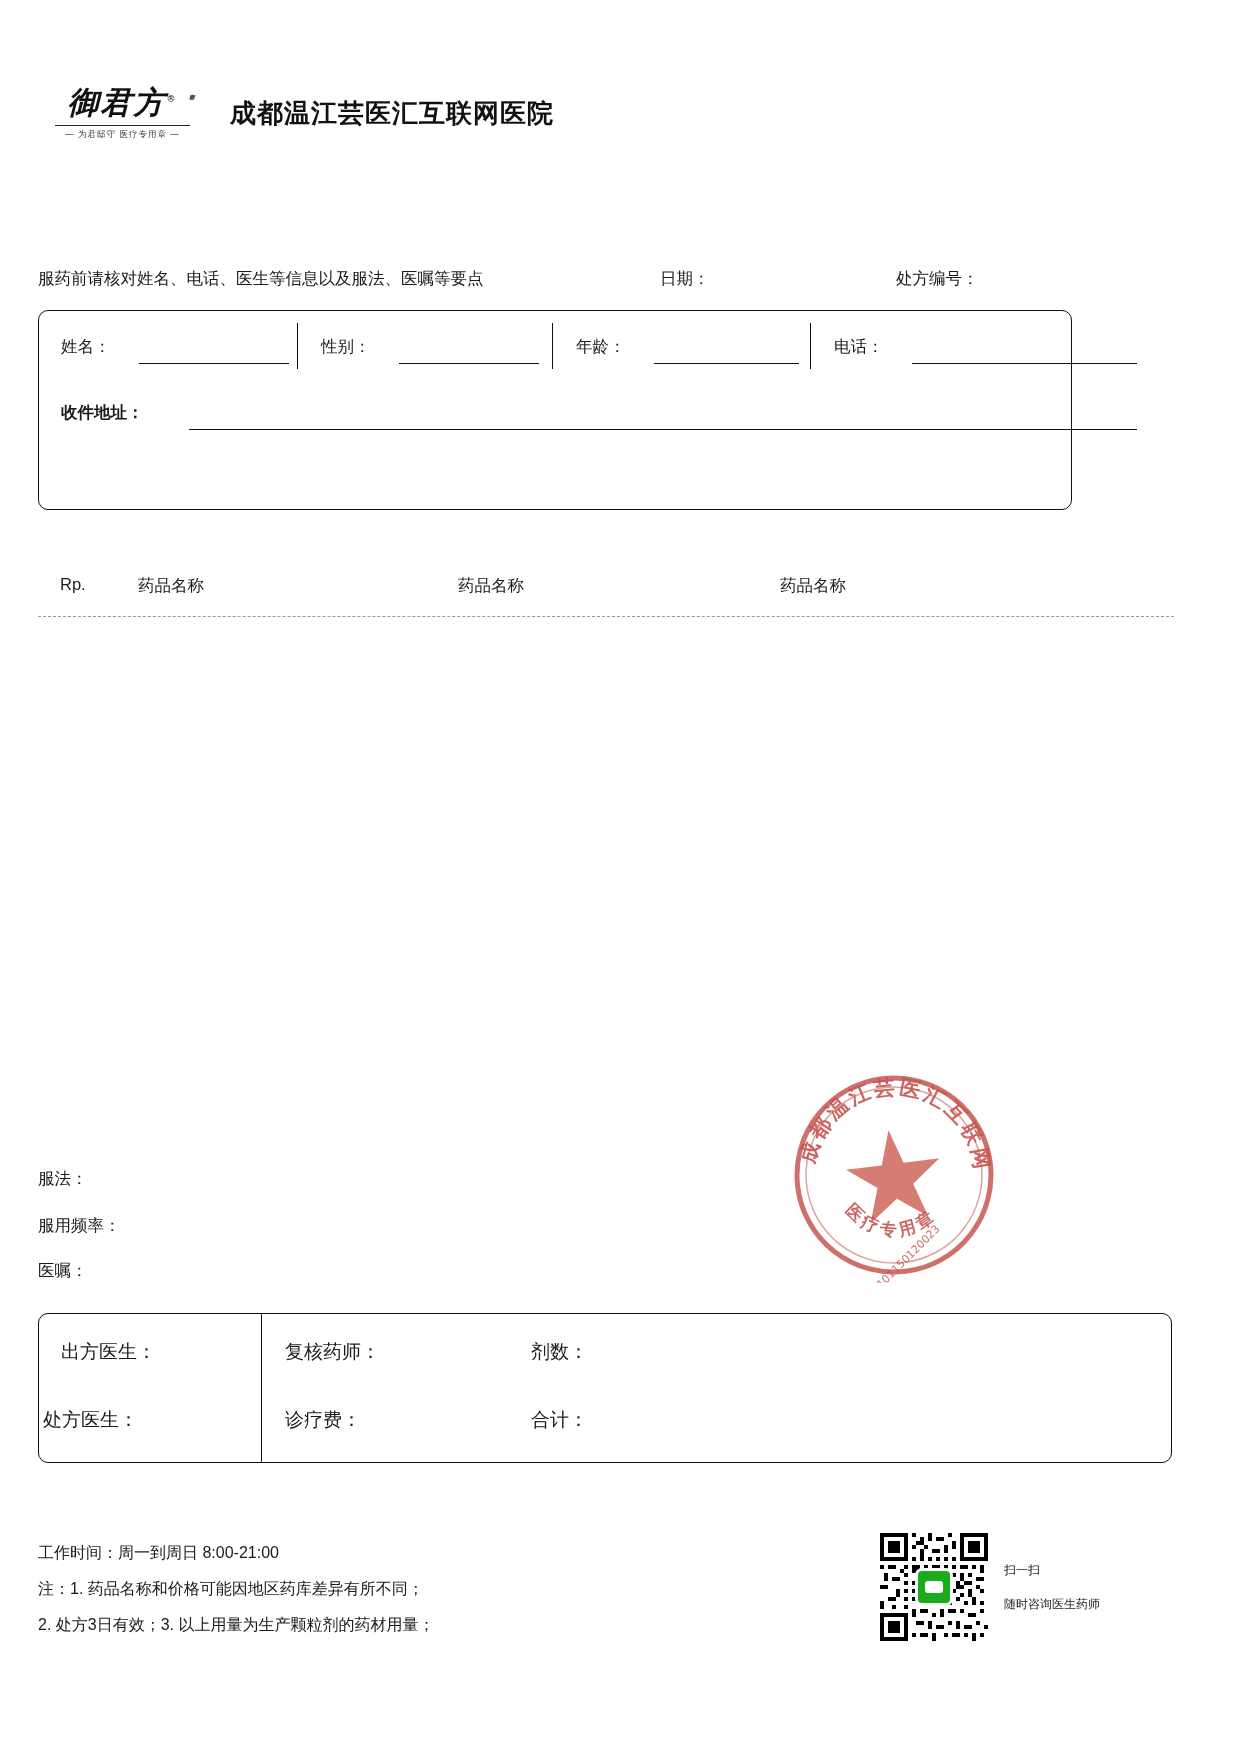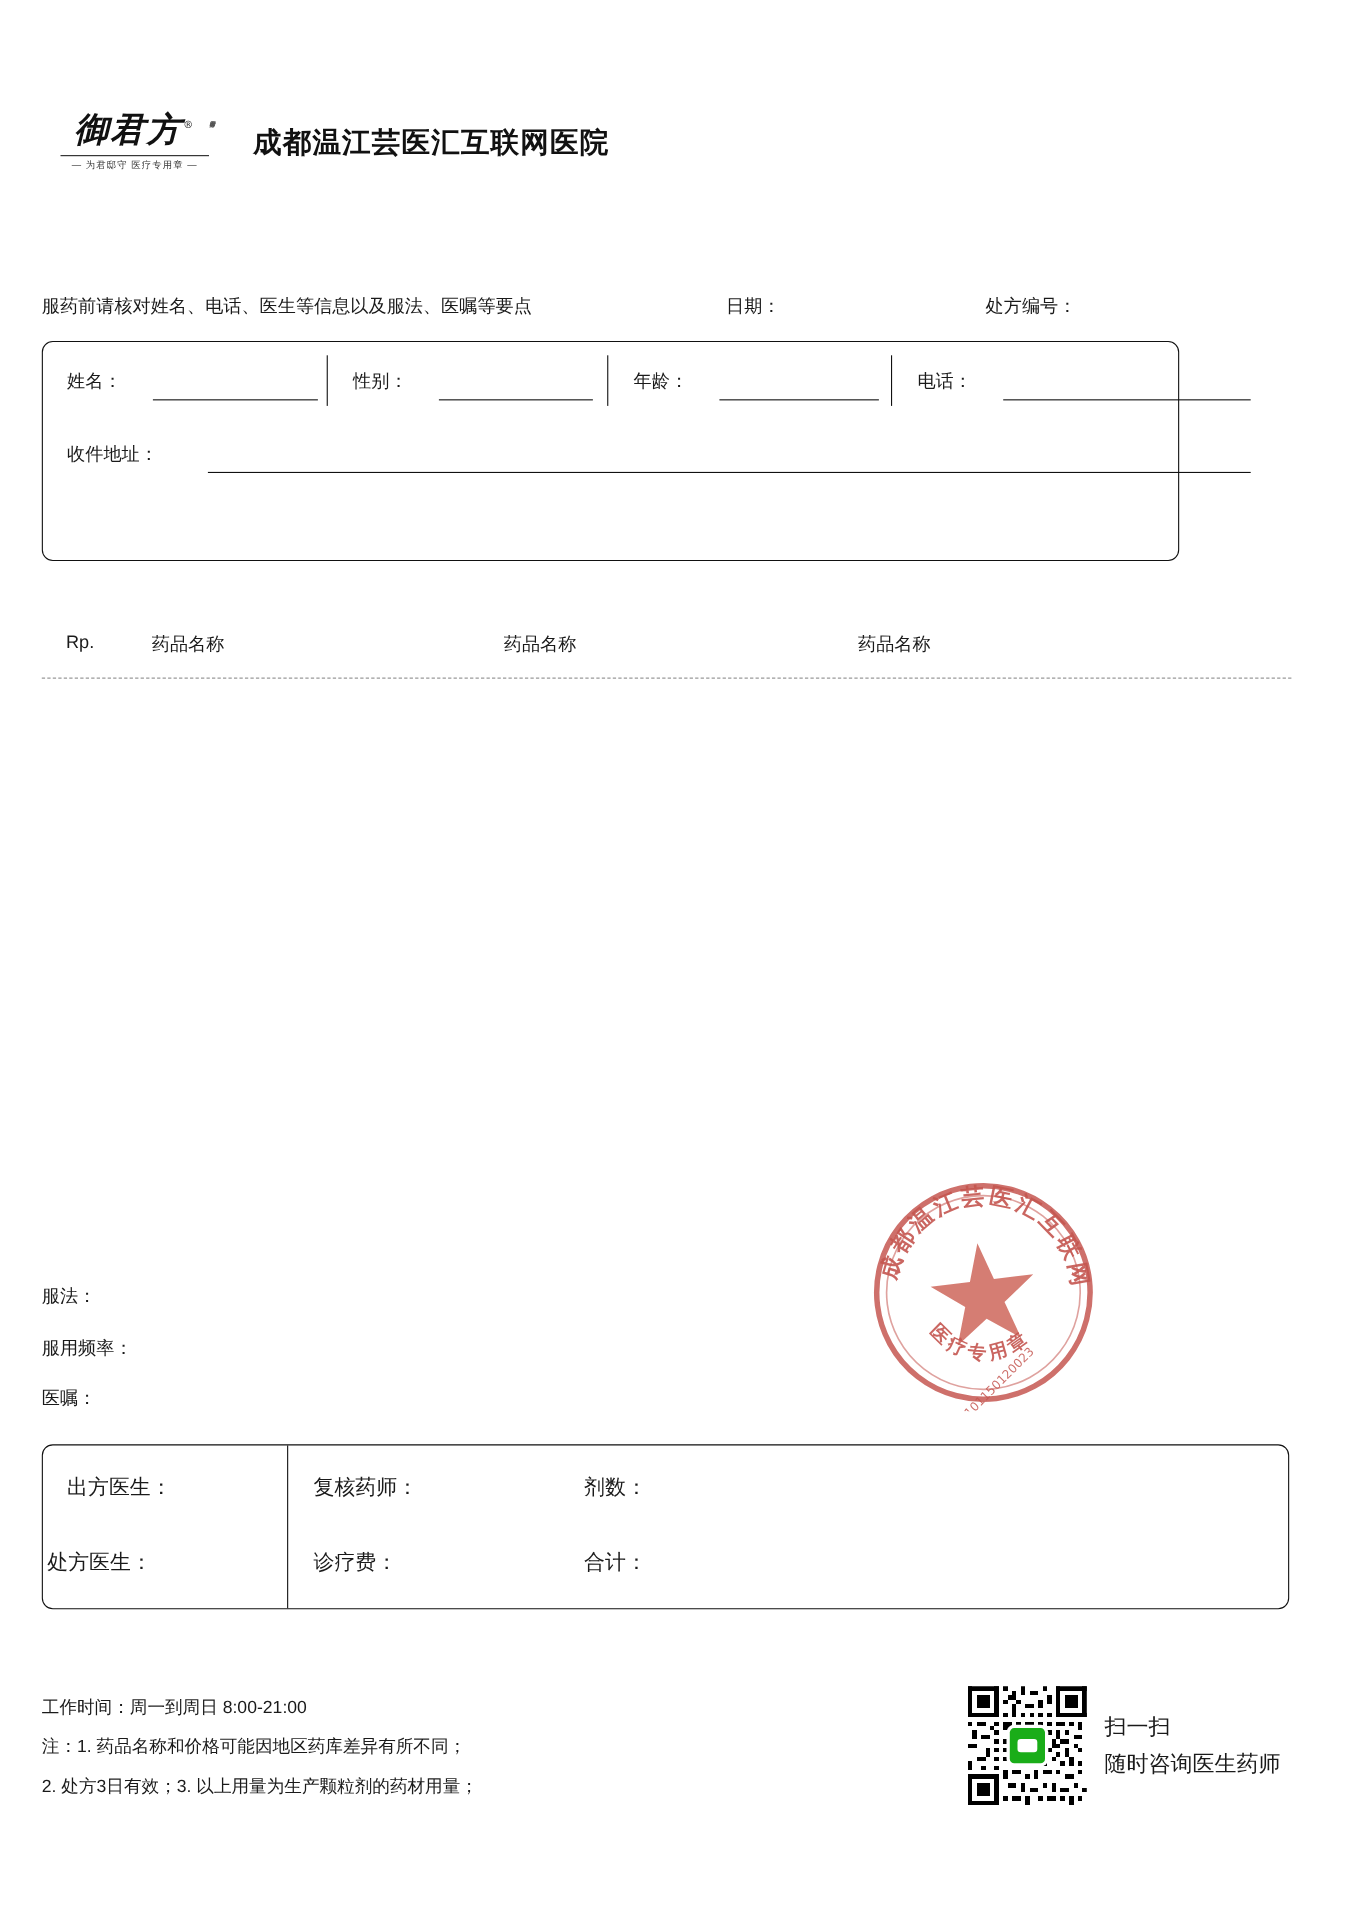--- a/index.html
+++ b/index.html
@@ -19,21 +19,21 @@
     position: absolute;
     left: 0; top: 0;
     width: 1240px;
     height: 1754px;
   }
 
   
   .header {
     position: absolute;
     left: 55px;
-    top: 102px;
+    top: 86px;
     display: flex;
     align-items: center;
     justify-content: space-between;
   }
   .logo {
     width: 135px;
     text-align: center;
     position: relative;
   }
   .logo-main {
@@ -102,21 +102,21 @@
     border-radius: 10px;
     box-sizing: border-box;
   }
   .info-row {
     position: absolute;
     left: 0;
     width: 100%;
     height: 66px;
   }
   .r1 { top: 0; }
-  .r2 { top: 66px; }
+  .r2 { top: 66px; font-weight: bold; }
   .r3 { top: 132px; }
 
   .cell-label {
     position: absolute;
     font-size: 16.5px;
     color: #1a1a1a;
     top: 25px;
   }
   .vdiv {
     position: absolute;
@@ -225,21 +225,21 @@
   .qr-badge:after {
     content: "";
     position: absolute;
     left: 7px; top: 10px;
     width: 18px; height: 12px;
     background: #fff;
     border-radius: 3px;
   }
   .qr-texts {
     margin-left: 16px;
-    font-size: 20px;
+    font-size: 12px;
     line-height: 34px;
   }
 
   
   .stamp {
     position: absolute;
     left: 787px;
     top: 1068px;
     width: 215px;
     height: 215px;

